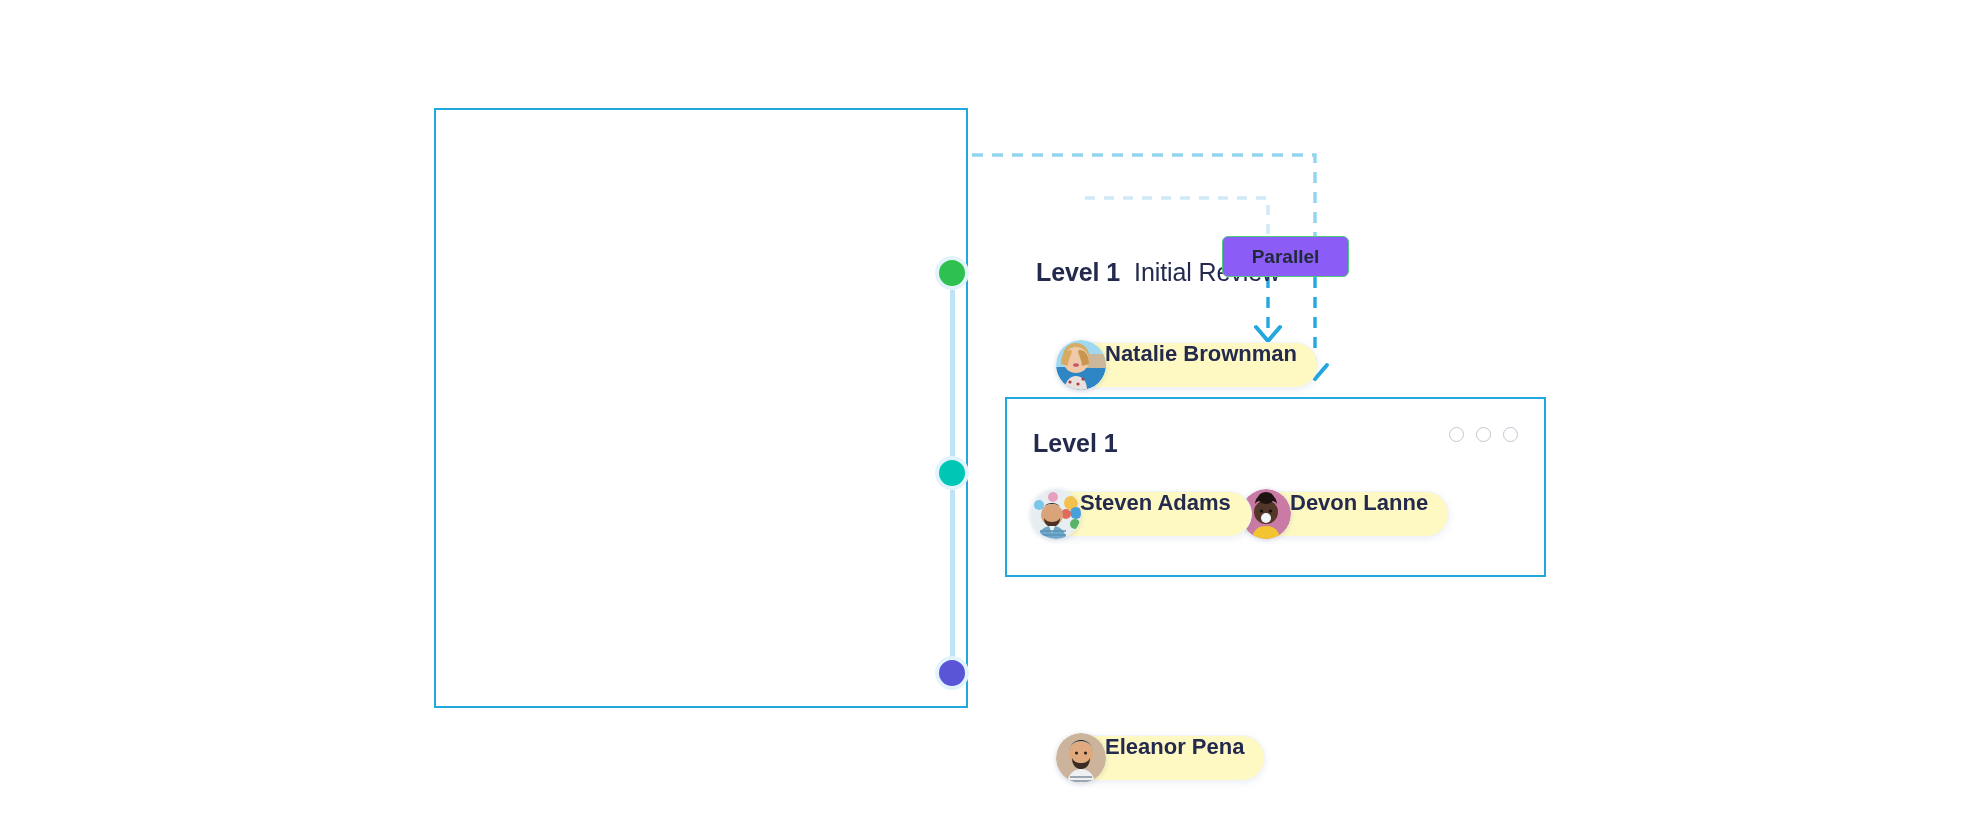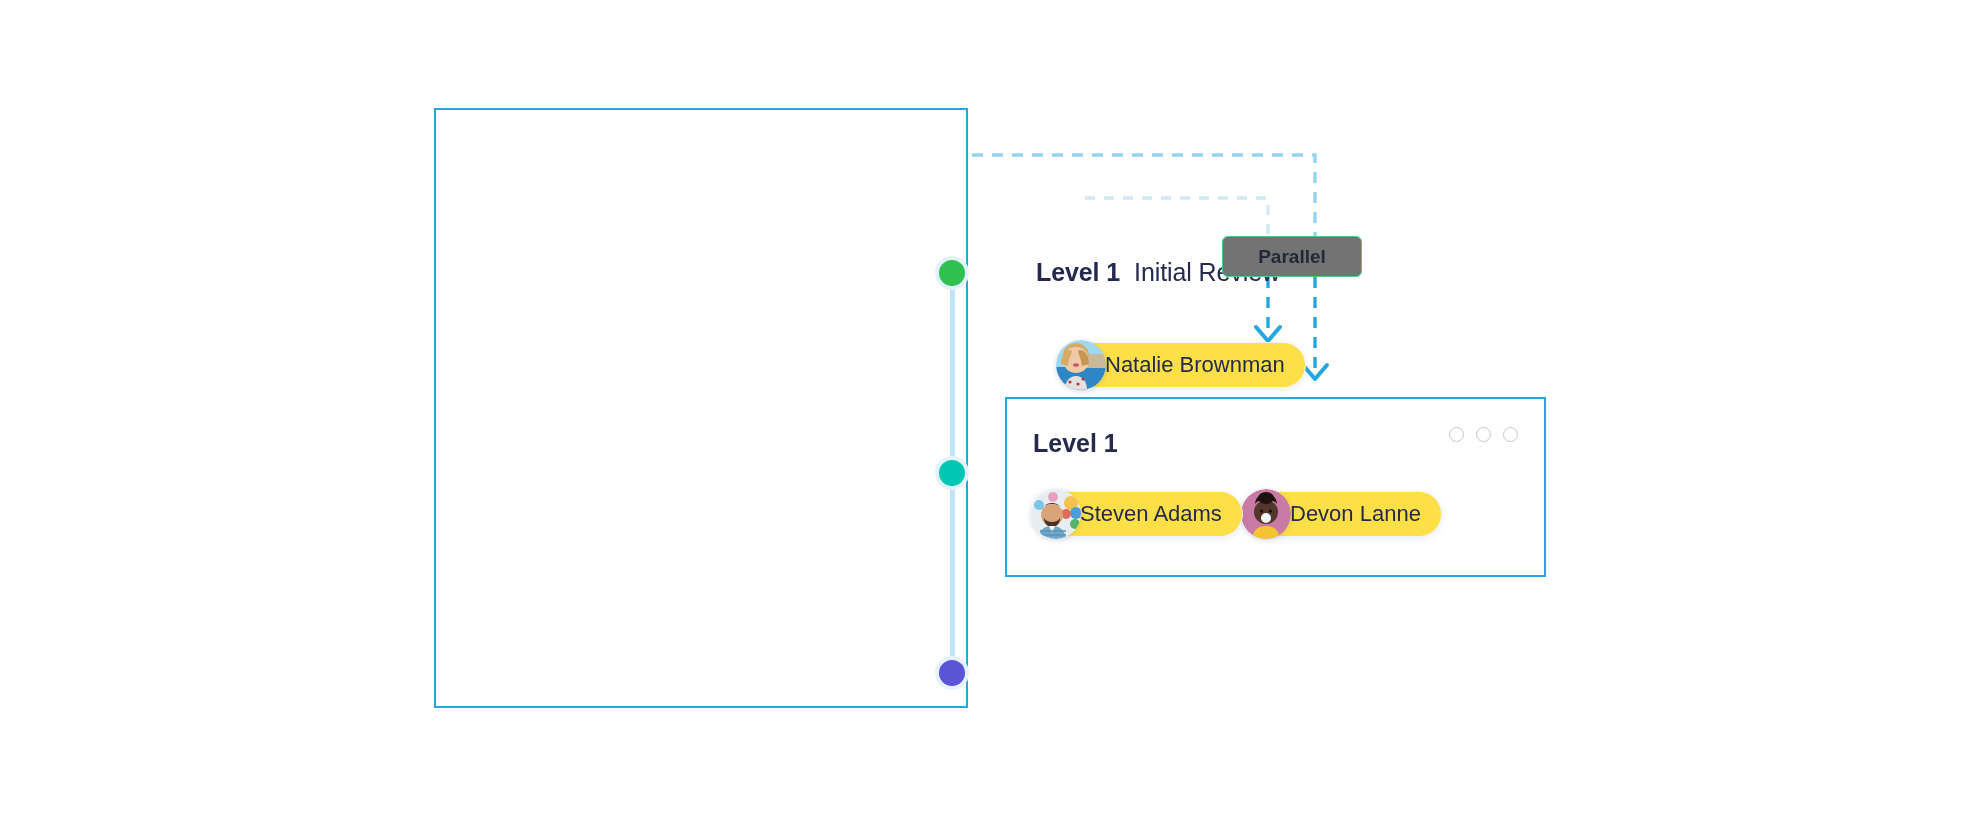--- a/index.html
+++ b/index.html
@@ -73,28 +73,29 @@
   .tl-head .ttl { font-weight: normal; }
   .tl-head.h1 { top: 148px; }
   .tl-head.h2 { top: 348px; }
   .tl-head.h3 { top: 546px; }
 
   
   .chip {
     position: absolute;
     height: 46px;
     box-sizing: border-box;
-    background: #fde047;
+    background: #fef9c3;
     border: 1px solid #f1f4f9;
     border-radius: 999px;
     display: flex;
-    align-items: center;
+    align-items: flex-start;
     padding-left: 46px;
     padding-right: 20px;
     box-shadow: 0 2px 7px rgba(65,90,140,0.10);
+    font-weight: bold;
   }
   .chip .nm {
     font-size: 22px;
     color: #232a4d;
     white-space: nowrap;
     line-height: 1;
   }
   .chip .av {
     position: absolute;
     left: -3px;
@@ -118,24 +119,24 @@
     width: 1982px;
     height: 820px;
     pointer-events: none;
   }
 
   
   .parallel-badge {
     position: absolute;
     left: 1222px;
     top: 236px;
-    width: 140px;
+    width: 127px;
     height: 41px;
     box-sizing: border-box;
-    background: #737373;
+    background: #8b5cf6;
     border: 1.6px solid #4fcb7d;
     border-radius: 6px;
     display: flex;
     align-items: center;
     justify-content: center;
     font-size: 19px;
     font-weight: bold;
     color: #1f2937;
   }
 
@@ -250,20 +251,42 @@
             <path d="M8 24a12 12 0 0124 0c0-6-3-12-12-12S8 18 8 24z" fill="#241c1a"></path>
             <path d="M6 30c0-12 5-18 12-18 5 0 3 9 2 15-1 5-3 9-6 11z" fill="#241c1a"></path>
             <path d="M34 32c0-12-5-20-12-20 4 5 5 12 5 18 0 4 1 8 3 10z" fill="#2c2320"></path>
             <path d="M9 50c1-8 5-12 11-12s10 4 11 12z" fill="#2b3a42"></path>
           </g>
         </svg>
       </span>
       <span class="nm">Kristin Watson</span>
     </div>
 
+    <div class="chip c-eleanor">
+      <span class="av">
+        <svg viewBox="0 0 50 50">
+          <defs>
+              <clipPath id="cpC">
+                <circle cx="25" cy="25" r="25"></circle>
+              </clipPath>
+            </defs>
+          <g clip-path="url(#cpC)">
+            <rect width="50" height="50" fill="#cbb39c"></rect>
+            <circle cx="25" cy="21" r="12" fill="#e0a97e"></circle>
+            <path d="M13 19a12 12 0 0124 0c0-7-5-11-12-11s-12 4-12 11z" fill="#23201e"></path>
+            <path d="M16 25c0 7 4 11 9 11s9-4 9-11c-2 4-5 5-9 5s-7-1-9-5z" fill="#3a2b22"></path>
+            <circle cx="20.5" cy="20" r="1.5" fill="#241c17"></circle>
+            <circle cx="29.5" cy="20" r="1.5" fill="#241c17"></circle>
+            <path d="M11 50c1-9 7-14 14-14s13 5 14 14z" fill="#eef0f2"></path>
+            <path d="M14 44h22M12 48h26" stroke="#9aa6b0" stroke-width="2.2" fill="none"></path>
+          </g>
+        </svg>
+      </span>
+      <span class="nm">Eleanor Pena</span>
+    </div>
   </div>
 
   <div class="parallel-badge">Parallel</div>
 
   <div class="level-card">
     <div class="card-title">Level 1</div>
 
     <div class="dots-group">
       <span class="od"></span>
       <span class="od"></span>

